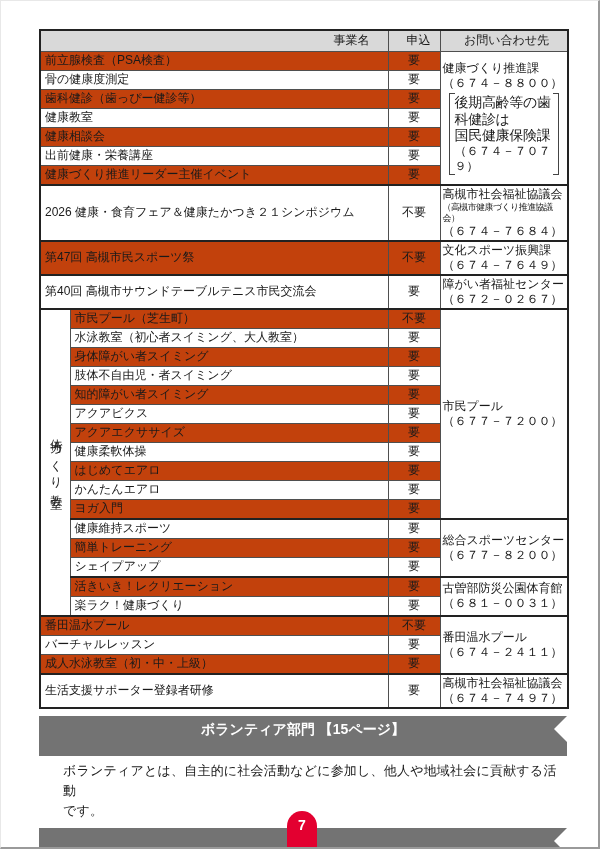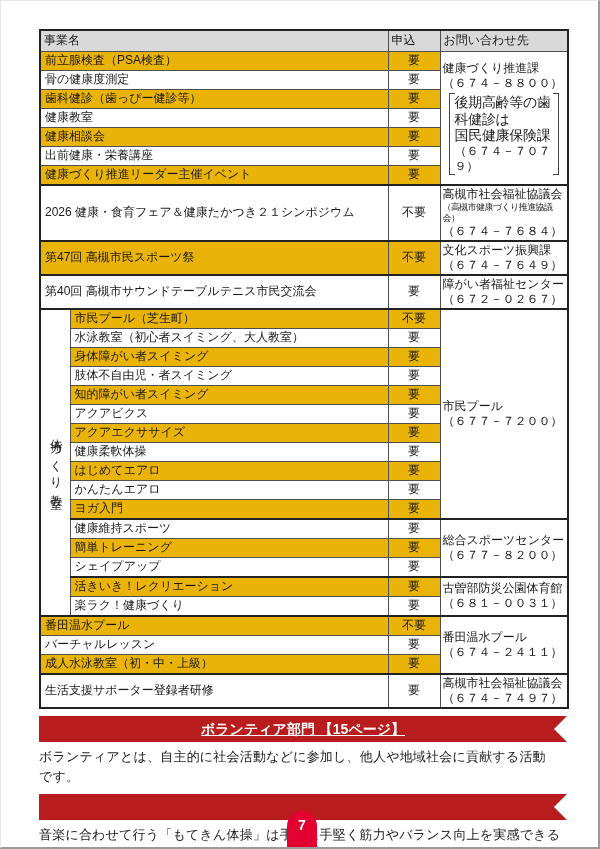--- a/index.html
+++ b/index.html
@@ -9,43 +9,43 @@
     color:#1a1a1a;box-sizing:border-box;overflow:hidden;
     border-top:1px solid #e8e8e8;border-left:1px solid #e8e8e8;
     border-right:2px solid #9a9a9a;border-bottom:2px solid #9a9a9a;
   }
   .content{position:absolute;left:38px;top:28px;width:528px;}
 
   
   table{border-collapse:collapse;width:528px;table-layout:fixed;font-size:12px;border:2px solid #222;}
   th,td{border:1px solid #4f4f4f;padding:0 4px;height:18px;line-height:1.15;
         overflow:hidden;white-space:nowrap;vertical-align:middle;}
-  thead th{background:#d9d9d9;font-weight:normal;text-align:left;height:20px;padding:0 3px;}
+  thead th{background:#d9d9d9;font-weight:normal;text-align:right;height:20px;padding:0 18px;}
   td.name{text-align:left;background:#fff;}
   td.apply{text-align:center;padding:0;background:#fff;}
-  td.shade{background:#eab308;}
+  td.shade{background:#c2410c;}
   td.contact{text-align:left;padding:1px 2px;background:#fff;white-space:normal;}
   td.vlabel{text-align:center;padding:0;background:#fff;vertical-align:middle;}
   .vtext{writing-mode:vertical-rl;letter-spacing:3px;font-size:12px;display:inline-block;}
   tr.thick-top>td{border-top:2px solid #222;}
   .contact .line{display:block;line-height:1.25;}
   .contact .line.small{font-size:9px;letter-spacing:-0.6px;line-height:1.2;}
   .bracket{position:relative;margin:2px 6px 0;padding:1px 6px;}
   .bracket::before,.bracket::after{content:"";position:absolute;top:0;bottom:0;width:5px;border:1px solid #444;}
   .bracket::before{left:0;border-right:none;}
   .bracket::after{right:0;border-left:none;}
   .bracket .line.small{font-size:14px;letter-spacing:-0.3px;}
 
   
-  .banner{position:relative;height:26px;margin-top:7px;background:#b91c1c;
-          color:#fff;font-weight:bold;font-size:14px;text-align:center;line-height:26px;text-decoration:underline;}
+  .banner{position:relative;height:40px;margin-top:7px;background:#737373;
+          color:#fff;font-weight:bold;font-size:14px;text-align:center;line-height:26px;}
   .banner .notch{position:absolute;right:0;top:0;width:0;height:0;
           border-top:13px solid transparent;border-bottom:13px solid transparent;
           border-right:13px solid #fff;}
-  .para{margin-top:5px;font-size:13px;line-height:1.55;letter-spacing:0.2px;}
+  .para{margin-top:5px;font-size:13px;line-height:1.55;letter-spacing:0.2px;margin-left:24px;}
   .para .row2{display:flex;justify-content:flex-start;}
   .para .note{white-space:nowrap;}
 
   
   .page-badge{position:absolute;left:286px;bottom:0;width:30px;height:36px;
           background:#e30030;border-radius:15px 15px 0 0;color:#fff;
           font-weight:bold;font-size:14px;text-align:center;padding-top:6px;
           box-sizing:border-box;}
 </style>
 </head>

